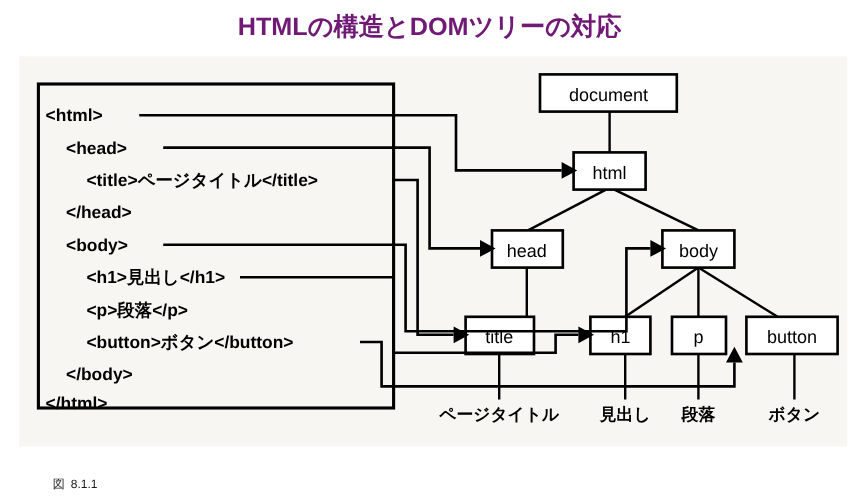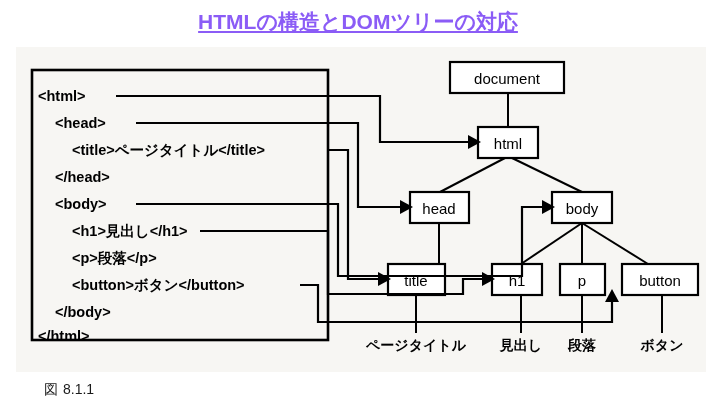--- a/index.html
+++ b/index.html
@@ -21,44 +21,43 @@
     height: 413px;
   }
   .fig-title {
     position: absolute;
     left: 0;
     top: 8px;
     width: 716px;
     text-align: center;
     font-size: 21px;
     font-weight: bold;
-    color: #8b5cf6;
+    color: #701a75;
     letter-spacing: 0px;
-    text-decoration: underline;
   }
   .panel {
     position: absolute;
     left: 16px;
     top: 47px;
     width: 690px;
     height: 325px;
     background: #f7f6f3;
   }
   .diagram-svg {
     position: absolute;
     left: 0;
     top: 0;
     width: 716px;
     height: 413px;
   }
   .caption {
     position: absolute;
     left: 44px;
-    top: 381px;
-    font-size: 14px;
+    top: 397px;
+    font-size: 10px;
     color: #1a1a1a;
   }
   .caption .cap-label { font-weight: normal; }
   .caption .cap-num { margin-left: 5px; }
 
   
   text.code-line {
     font-family: "Liberation Sans", "DejaVu Sans", sans-serif;
     font-size: 14.5px;
     font-weight: bold;

